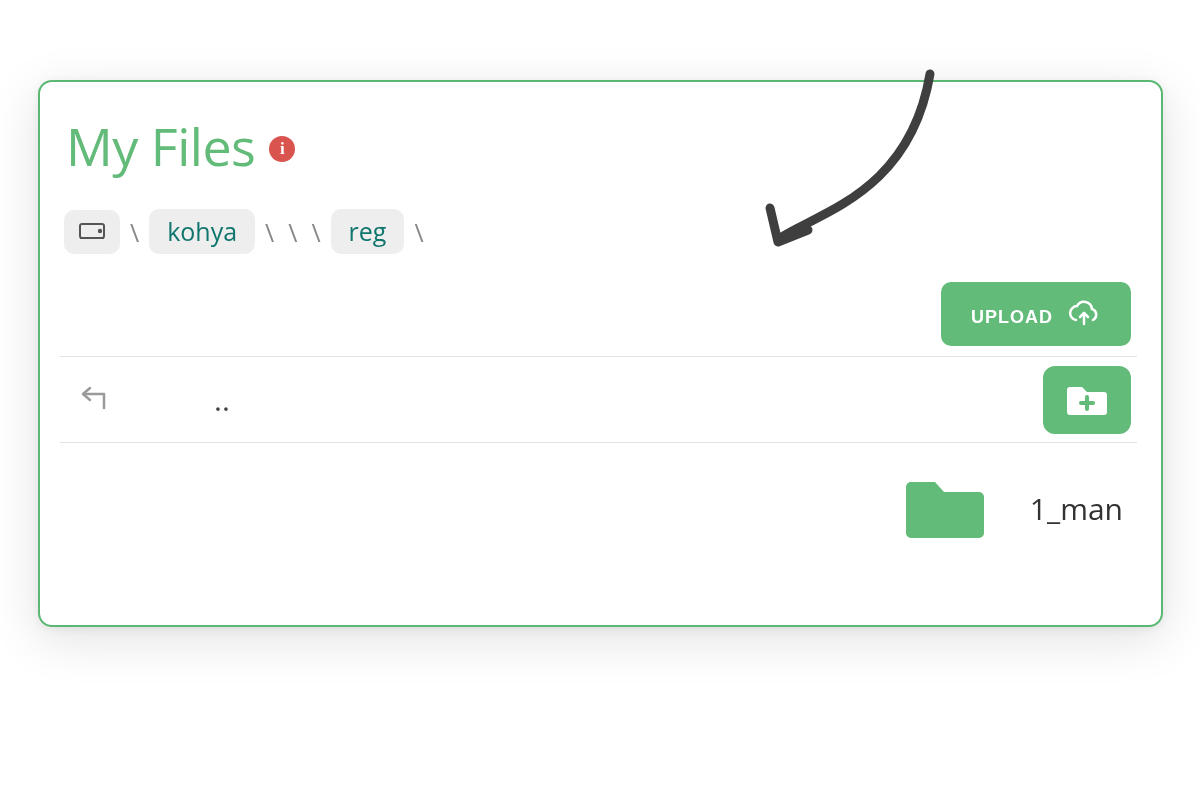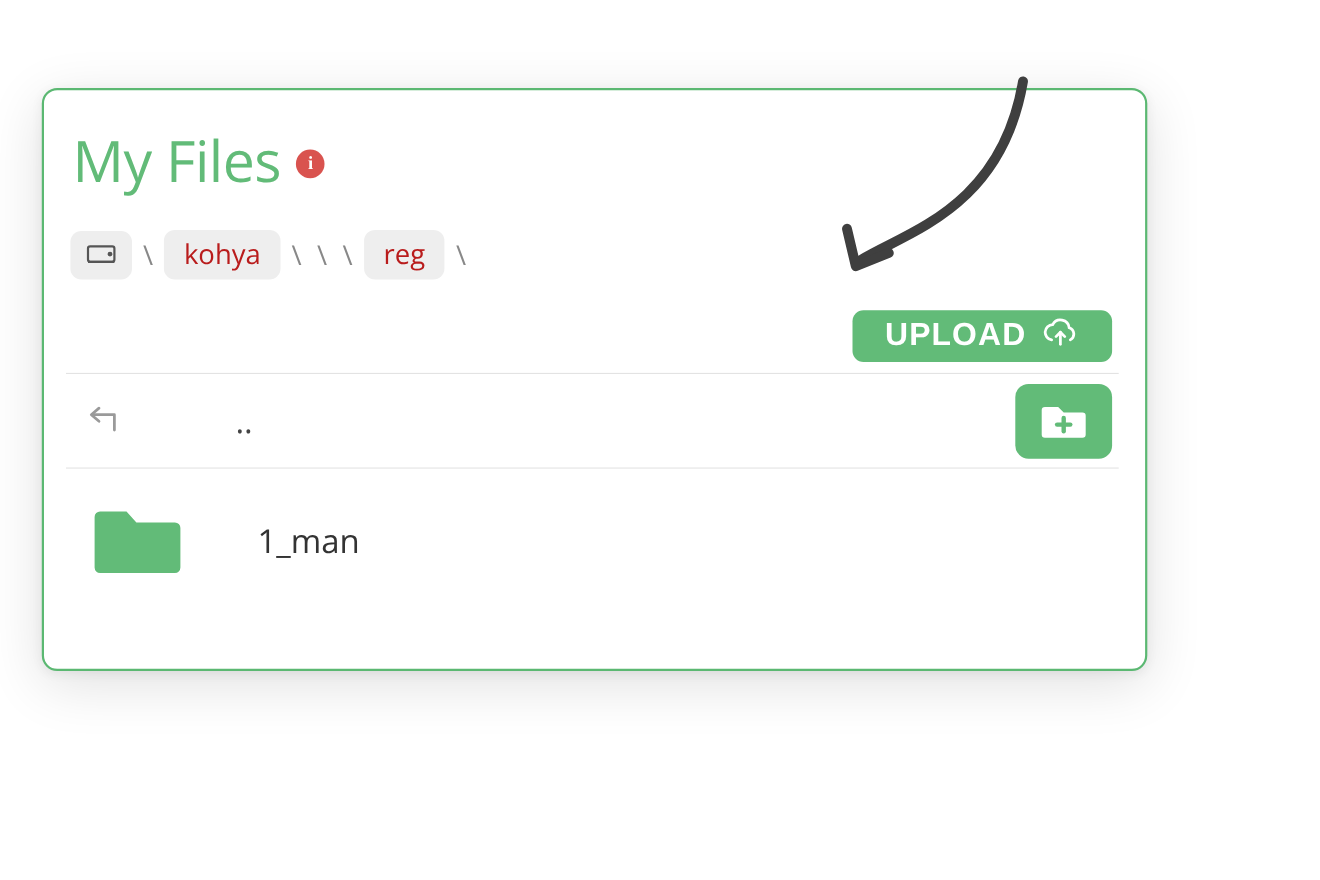--- a/index.html
+++ b/index.html
@@ -8,21 +8,21 @@
     height: 800px;
     background: #ffffff;
     font-family: 'Segoe UI', 'Open Sans', Arial, sans-serif;
     position: relative;
     overflow: hidden;
   }
   .panel {
     position: absolute;
     left: 38px;
     top: 80px;
-    width: 1005px;
+    width: 1125px;
     border: 2px solid #5bb872;
     border-radius: 14px;
     background: #fff;
     box-shadow: 0 12px 50px rgba(0,0,0,0.12), 0 2px 10px rgba(0,0,0,0.06);
   }
   .panel-inner {
     padding: 28px 24px 40px 20px;
   }
   .title-row {
     display: flex;
@@ -53,21 +53,21 @@
   }
   .breadcrumb {
     display: flex;
     align-items: center;
     gap: 6px;
     flex-wrap: wrap;
     padding-left: 4px;
   }
   .crumb {
     background: #eeeeee;
-    color: #b91c1c;
+    color: #0f766e;
     font-size: 25px;
     padding: 10px 18px;
     border-radius: 10px;
     cursor: pointer;
     line-height: 1;
     display: inline-flex;
     align-items: center;
   }
   .crumb-root {
     padding: 10px 14px;
@@ -81,26 +81,26 @@
     display: flex;
     justify-content: flex-end;
     margin-top: 28px;
     padding-right: 6px;
   }
   .upload-btn {
     background: #62bb78;
     color: #fff;
     border: none;
     border-radius: 10px;
-    padding: 7px 30px;
-    font-size: 29px;
+    padding: 18px 30px;
+    font-size: 18px;
     font-weight: 700;
     letter-spacing: 1px;
     display: flex;
-    align-items: flex-start;
+    align-items: flex-end;
     gap: 14px;
     cursor: pointer;
   }
   .listing {
     margin-top: 10px;
   }
   .row {
     display: flex;
     align-items: center;
     border-top: 1px solid #e3e3e3;
@@ -131,21 +131,22 @@
     display: flex;
     align-items: center;
     justify-content: center;
     cursor: pointer;
   }
   .folder-row {
     padding: 28px 14px 40px 14px;
     border-top: 1px solid #e3e3e3;
     display: flex;
     align-items: center;
-    gap: 64px;
+    gap: 40px;
+    justify-content: flex-end;
   }
   .folder-icon {
     color: #62bb78;
     margin-left: 6px;
   }
   .folder-name {
     font-size: 30px;
     color: #333;
   }
   .arrow-overlay {

